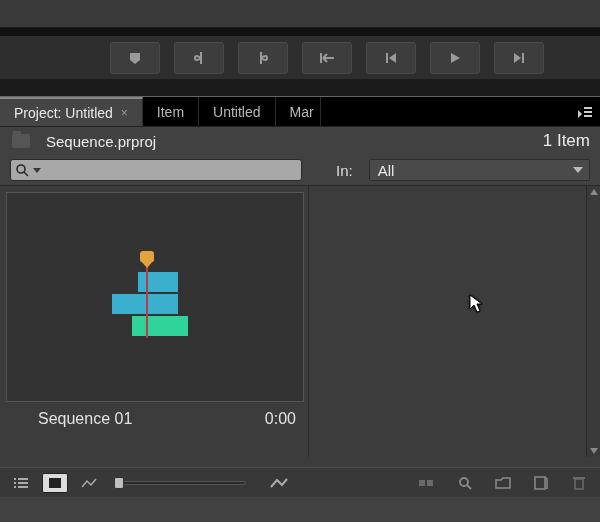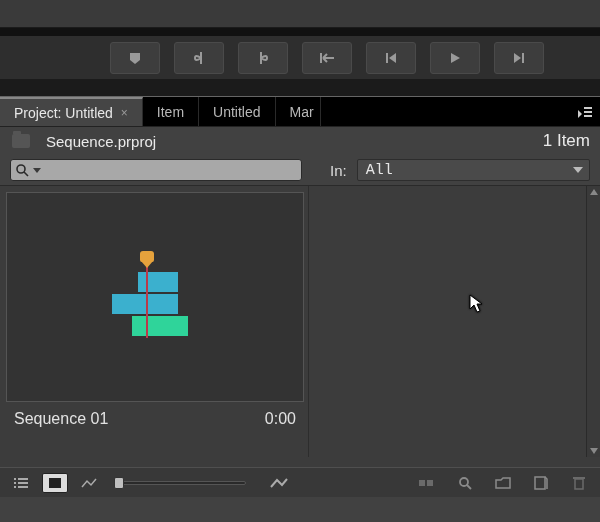--- a/index.html
+++ b/index.html
@@ -121,21 +121,21 @@
     color: #eaeaea;
   }
 
   
   .filter-row {
     display: flex;
     align-items: center;
     height: 30px;
     padding: 0 10px 0 10px;
     background: #414141;
-    gap: 8px;
+    gap: 14px;
   }
   .search-wrap {
     display: flex;
     align-items: center;
     width: 292px;
     height: 22px;
     background: #a8a8a8;
     border: 1px solid #2a2a2a;
     border-radius: 3px;
     padding: 0 4px;
@@ -171,21 +171,20 @@
     height: 22px;
     background: #4a4a4a;
     border: 1px solid #2d2d2d;
     border-radius: 2px;
     display: flex;
     align-items: center;
     padding: 0 8px;
     color: #e6e6e6;
     font-size: 15px;
     position: relative;
-    font-family: Liberation Mono, monospace;
   }
   .in-select .caret {
     position: absolute;
     right: 6px;
     width: 0; height: 0;
     border-left: 5px solid transparent;
     border-right: 5px solid transparent;
     border-top: 6px solid #bbb;
   }
 
@@ -247,20 +246,21 @@
     border-right:6px solid transparent;
     border-top:7px solid #e6a23c;
   }
   .thumb-label {
     display: flex;
     align-items: center;
     justify-content: space-between;
     padding: 8px 10px 0 8px;
     font-size: 16px;
     color: #e2e2e2;
+    margin-left: 24px;
   }
   .empty-area {
     flex: 1;
     position: relative;
     background: #3c3c3c;
     border-left: 1px solid #2d2d2d;
   }
   .cursor {
     position: absolute;
     left: 160px;

